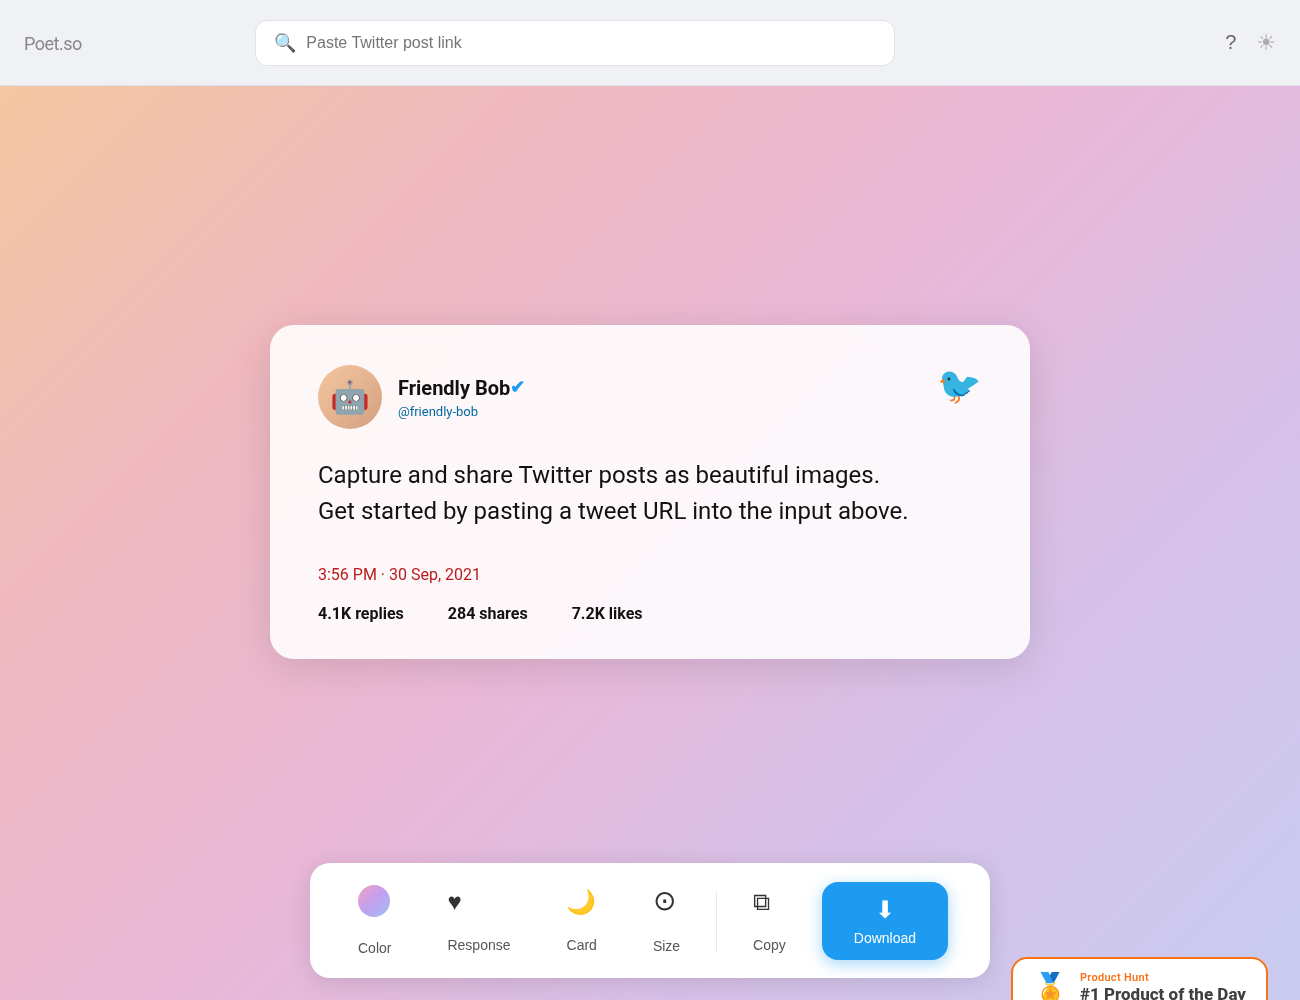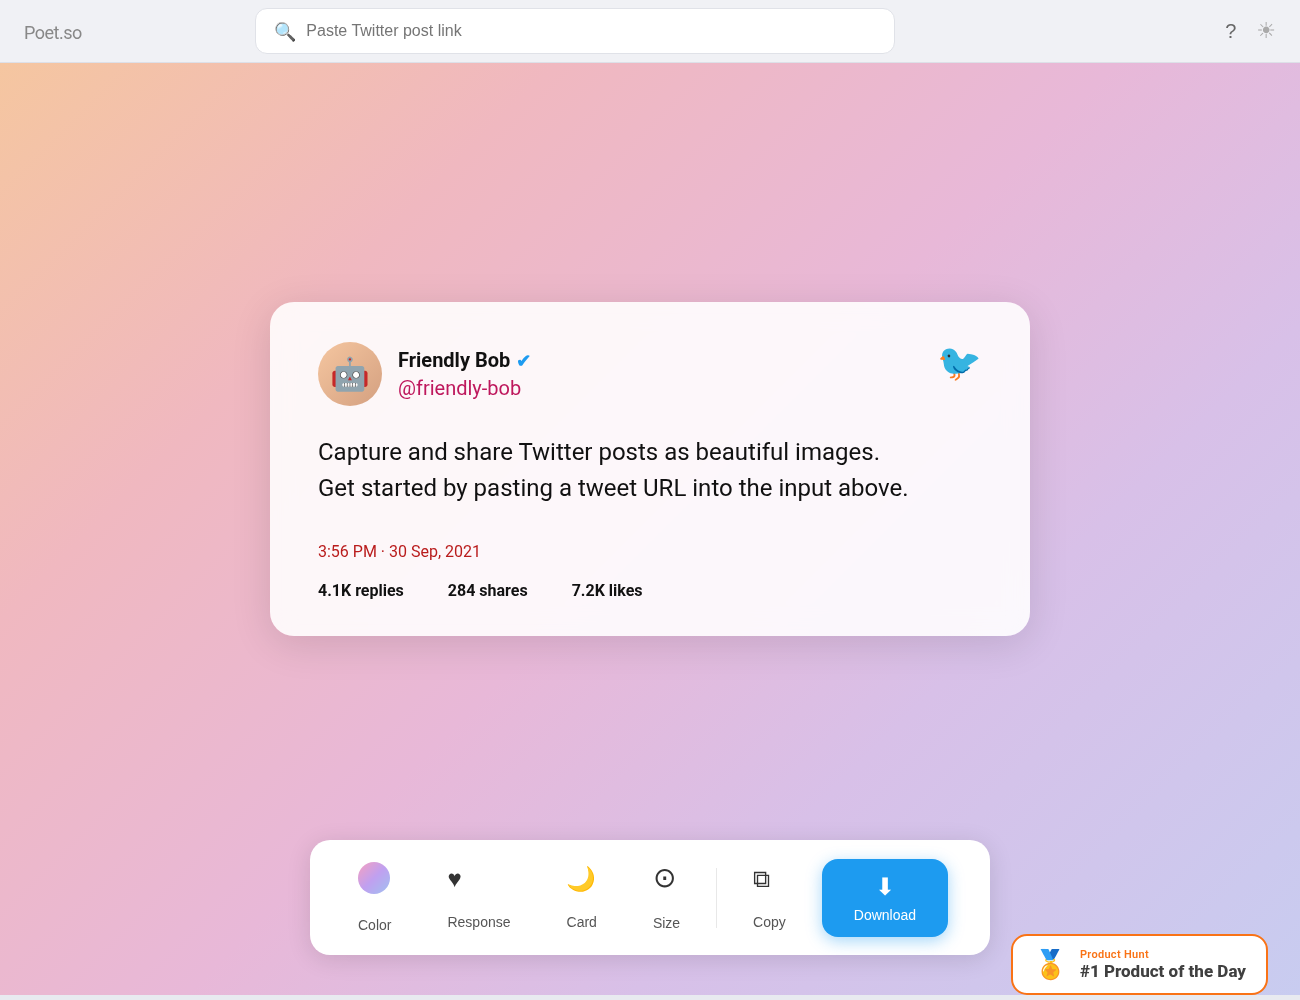--- a/index.html
+++ b/index.html
@@ -9,21 +9,21 @@
       overflow: hidden;
       font-family: -apple-system, BlinkMacSystemFont, 'Segoe UI', Roboto, sans-serif;
       background: #e8eaf0;
     }
 
     
     .header {
       display: flex;
       align-items: center;
       padding: 0 24px;
-      height: 63px;
+      height: 86px;
       background: #f0f1f5;
       border-bottom: 1px solid #dde0e8;
       gap: 16px;
       position: relative;
       z-index: 10;
     }
 
     .logo {
       font-size: 22px;
       font-weight: 700;
@@ -145,32 +145,31 @@
       display: flex;
       flex-direction: column;
       gap: 4px;
     }
 
     .user-name {
       font-size: 20px;
       font-weight: 700;
       color: #111;
       display: flex;
-      align-items: center;
-      gap: 6px;
+      align-items: flex-start;
     }
 
     .verified-icon {
       color: #1d9bf0;
       font-size: 18px;
     }
 
     .user-handle {
-      font-size: 20px;
-      color: #be185d;
+      font-size: 13px;
+      color: #0369a1;
     }
 
     .twitter-bird {
       color: #1d9bf0;
       font-size: 36px;
     }
 
     .tweet-text {
       font-size: 24px;
       line-height: 1.5;

